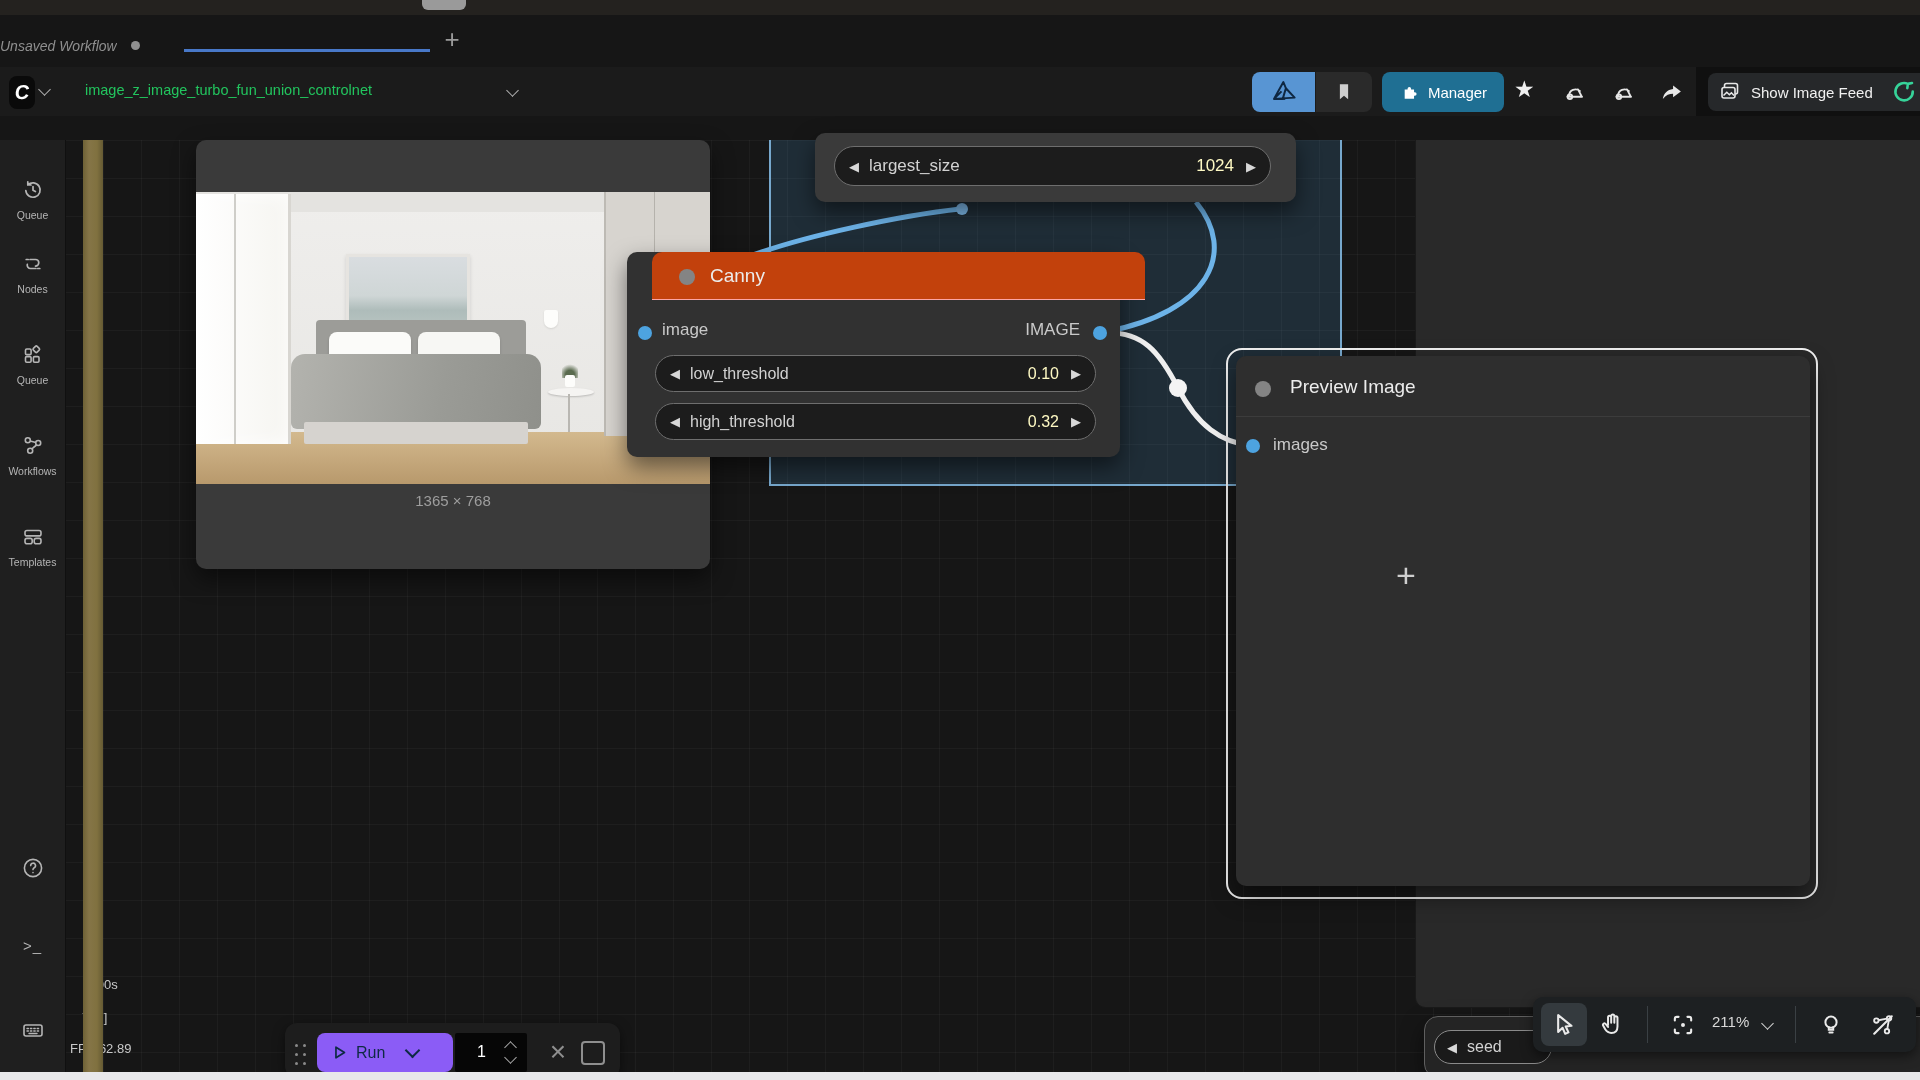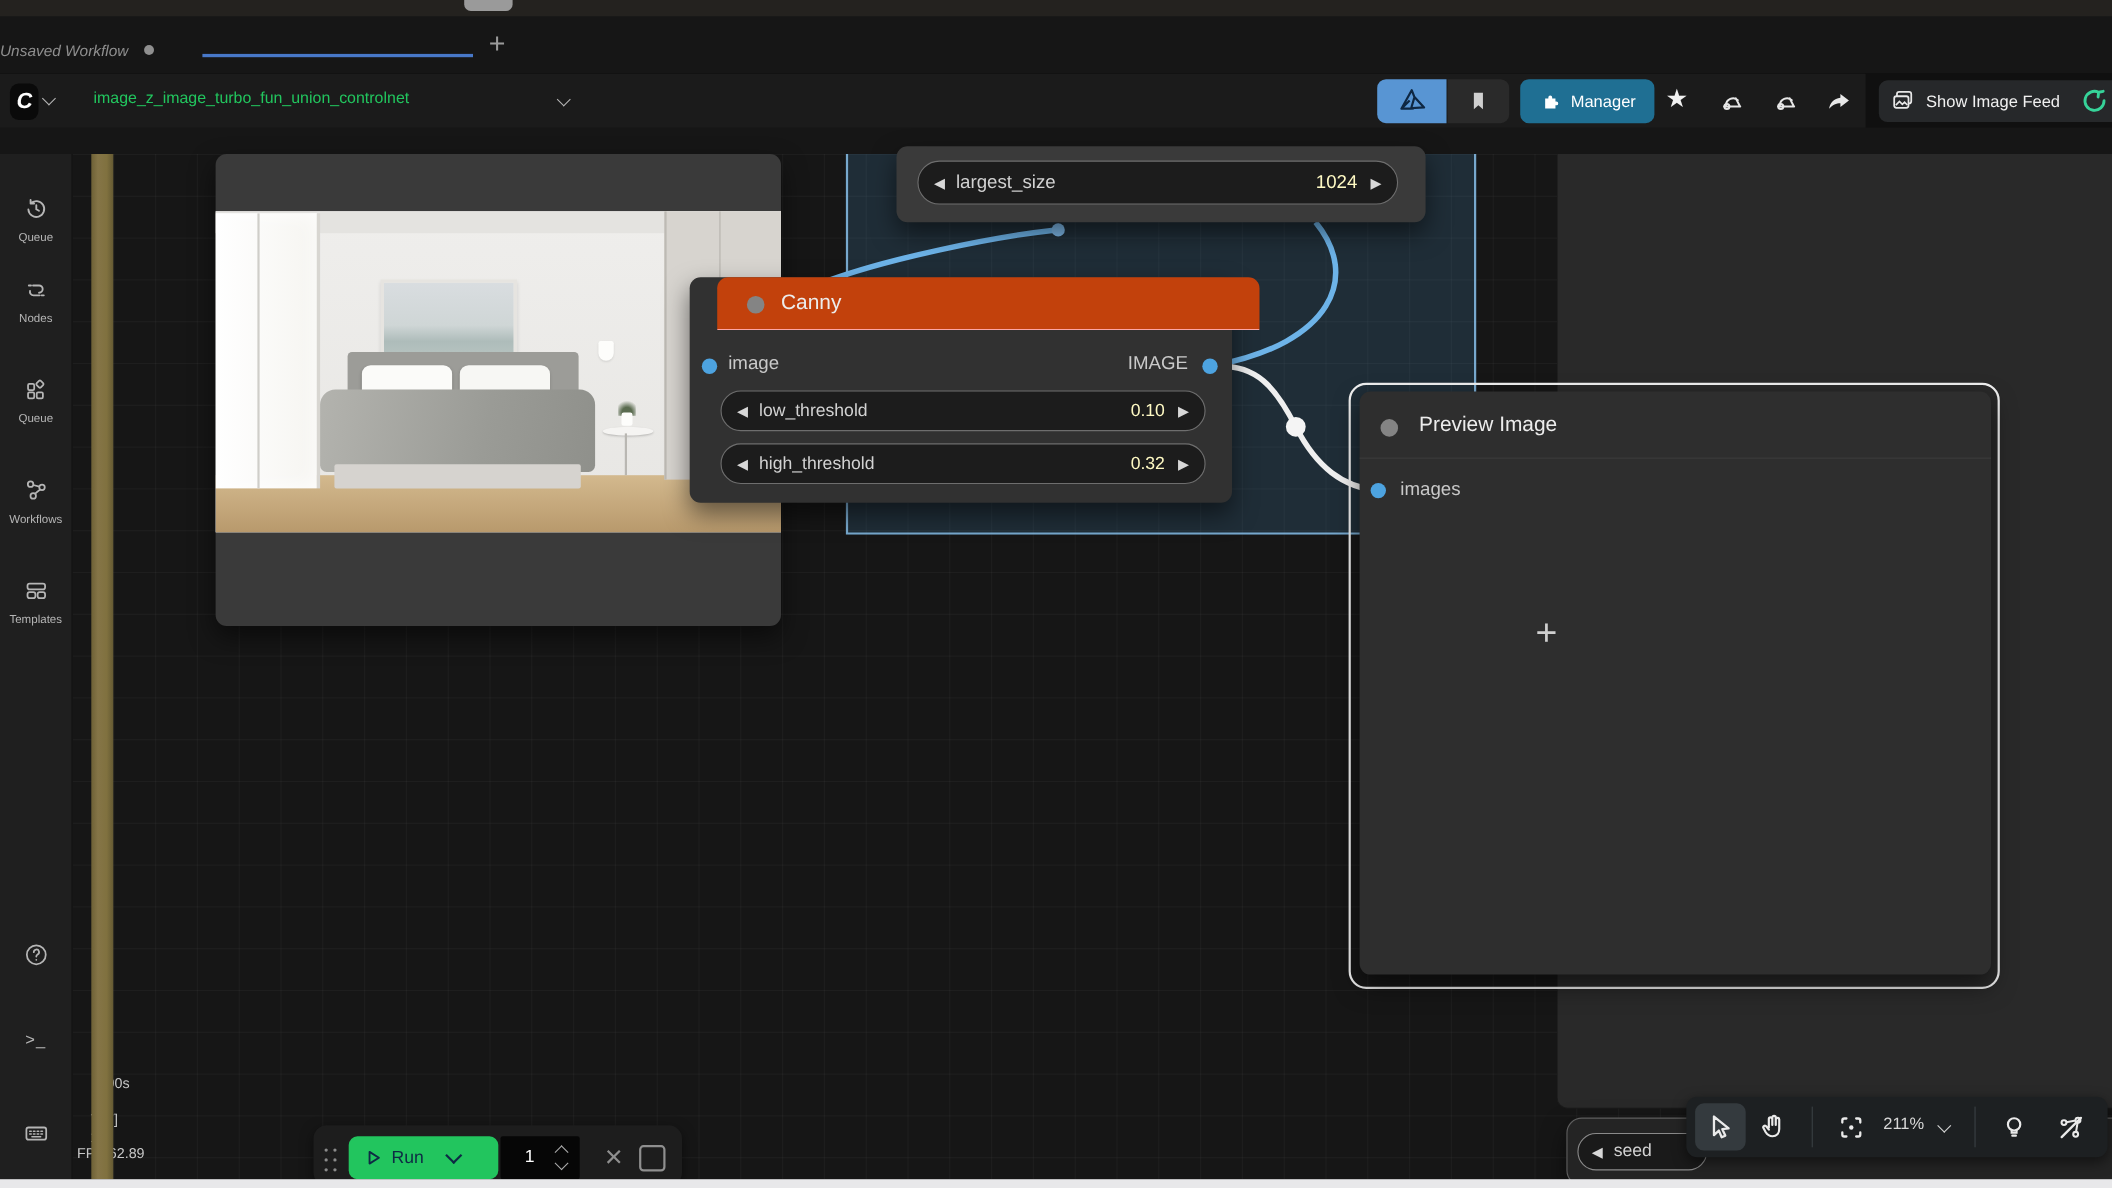--- a/index.html
+++ b/index.html
@@ -110,21 +110,21 @@
 
   
   #node-seed{left:1424px;top:1016px;width:510px;height:60px;background:#242424;border:1.5px solid #5f5f5f;border-radius:14px;}
   #node-seed .pill{left:9px;top:13px;width:118px;height:34px;padding:0 12px;background:#1a1a1a;border-color:#8a8a8a;}
   #node-seed .plabel{font-size:16px;}
 
   
   #runbar{left:285px;top:1023px;width:335px;height:55px;background:#1d1d1d;border-radius:12px;z-index:8;box-shadow:0 4px 12px rgba(0,0,0,.5);}
   #drag-dots{position:absolute;left:10px;top:21px;width:12px;height:24px;}
   #drag-dots i{position:absolute;width:3px;height:3px;border-radius:50%;background:#8a8a8a;}
-  #btn-run{position:absolute;left:32px;top:10px;width:136px;height:39px;background:#22c55e;border-radius:8px;
+  #btn-run{position:absolute;left:32px;top:10px;width:136px;height:39px;background:#8b5cf6;border-radius:8px;
            display:flex;align-items:center;color:#0e2a44;font-size:16px;}
   #btn-run .runlbl{margin-left:8px;}
   #run-chev{display:inline-block;width:9px;height:9px;border-right:2px solid #0e2a44;border-bottom:2px solid #0e2a44;transform:rotate(45deg);margin-left:22px;margin-top:-4px;}
   #batchbox{position:absolute;left:170px;top:10px;width:72px;height:39px;background:#060606;border-radius:2px;color:#fff;font-size:16px;}
   #batchbox .num{position:absolute;left:22px;top:10px;}
   .stepchev{position:absolute;width:8px;height:8px;border-right:1.7px solid #aaa;border-bottom:1.7px solid #aaa;}
   #step-up{right:12px;top:10px;transform:rotate(-135deg);}
   #step-dn{right:12px;bottom:10px;transform:rotate(45deg);}
   #btn-cancel{position:absolute;left:252px;top:8px;width:42px;height:42px;color:#8f8f8f;font-size:28px;display:flex;align-items:center;justify-content:center;}
   #btn-stop{position:absolute;left:296px;top:18px;width:20px;height:20px;border:2.5px solid #8f8f8f;border-radius:4px;}
@@ -188,20 +188,21 @@
       <div class="bd" style="left:133px;top:140px;width:82px;height:30px;background:#fbfbf9;border-radius:8px;box-shadow:0 2px 3px rgba(0,0,0,.15);"></div>
       <div class="bd" style="left:222px;top:140px;width:82px;height:30px;background:#f7f7f4;border-radius:8px;box-shadow:0 2px 3px rgba(0,0,0,.15);"></div>
       <div class="bd" style="left:95px;top:162px;width:250px;height:75px;background:linear-gradient(100deg,#b3b3ae,#9a9b96 60%,#8f908b);border-radius:14px 14px 6px 6px;"></div>
       <div class="bd" style="left:108px;top:230px;width:224px;height:22px;background:#d6d3cf;border-radius:2px;"></div>
       <div class="bd" style="left:352px;top:196px;width:46px;height:8px;background:#f5f4f2;border-radius:50%;box-shadow:0 1px 2px rgba(0,0,0,.2);"></div>
       <div class="bd" style="left:372px;top:202px;width:2px;height:38px;background:#b9b7b2;"></div>
       <div class="bd" style="left:366px;top:170px;width:16px;height:16px;background:radial-gradient(circle at 50% 80%, #5a6b4f 30%, transparent 70%);"></div>
       <div class="bd" style="left:369px;top:183px;width:10px;height:12px;background:#fdfdfb;border-radius:2px;"></div>
       <div class="bd" style="left:348px;top:118px;width:14px;height:18px;background:#fdfdfb;border-radius:3px 3px 10px 10px;box-shadow:0 1px 2px rgba(0,0,0,.1);"></div>
     </div>
+    <div id="img-caption" class="txt">1365 × 768</div>
   </div>
 
   <div id="node-canny" class="node">
     <div id="canny-head">
       <div id="canny-dot" class="coll-dot"></div>
       <div id="canny-title" class="node-title txt">Canny</div>
     </div>
     <div class="sock" style="left:11px;top:74px;"></div>
     <div id="canny-in-label" class="txt">image</div>
     <div id="canny-out-label" class="txt">IMAGE</div>

